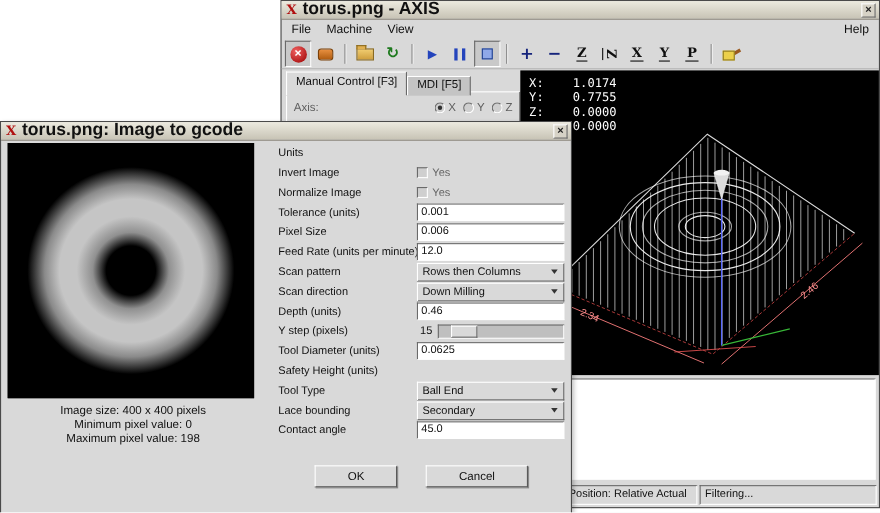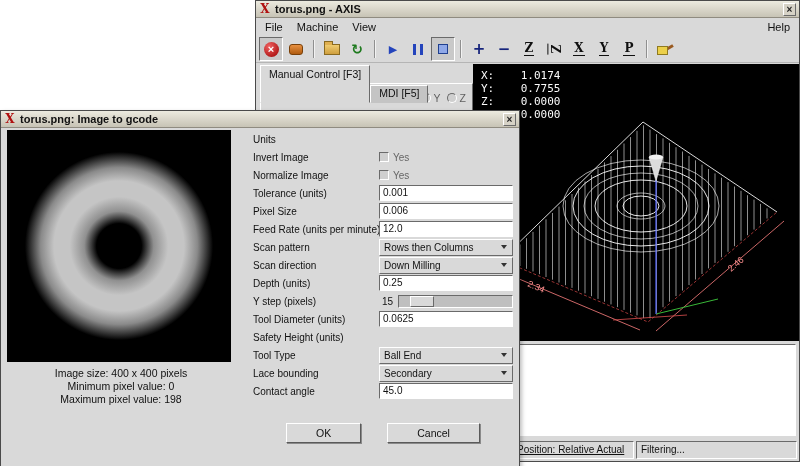--- a/index.html
+++ b/index.html
@@ -6,21 +6,21 @@
   html,body{background:#fff;}
   body{font-family:"Liberation Sans",sans-serif;color:#111;}
   .canvas{position:relative;width:800px;height:466px;background:#fff;overflow:hidden;}
 
   .window{position:absolute;background:#d9d9d9;border:1px solid #4a4a4a;}
   #axis-win{left:255px;top:0;width:545px;height:462px;z-index:1;}
   #dlg-win{left:0;top:110px;width:520px;height:432px;z-index:5;box-shadow:2px 2px 4px rgba(0,0,0,0.25);}
 
   .titlebar{height:17px;display:flex;align-items:center;gap:4px;padding:0 3px;
     background:linear-gradient(#eceadf,#c7c3b5);border-bottom:1px solid #8f8b80;
-    font-size:11px;font-weight:bold;color:#111;}
+    font-size:16px;font-weight:bold;color:#111;}
   .win-icon{width:12px;text-align:center;color:#b01010;font:bold 12px/13px "DejaVu Serif",serif;}
   .win-icon::before{content:"X";}
   .titlebar .title{flex:1;white-space:nowrap;overflow:hidden;}
   .close-btn{width:13px;height:13px;background:#d6d2c6;border:1px solid;border-color:#fff #6a6a6a #6a6a6a #fff;position:relative;}
   .close-btn::before{content:"×";position:absolute;inset:0;font:bold 10px/11px "Liberation Sans",sans-serif;text-align:center;color:#222;}
 
   
   .menubar{height:18px;display:flex;align-items:center;font-size:11px;padding:0 2px;}
   .menu-item{padding:2px 7px;}
   .menu-help{margin-left:auto;}
@@ -48,21 +48,21 @@
   .ico-view-x::before{content:"X";}
   .ico-view-y::before{content:"Y";}
   .ico-view-p::before{content:"P";}
   .ico-view-z-rot{transform:rotate(90deg);}
   .ico-clear-plot{width:16px;height:14px;position:relative;}
   .ico-clear-plot::before{content:"";position:absolute;right:0;top:2px;width:10px;height:3px;background:#9a5a20;transform:rotate(-30deg);transform-origin:right center;}
   .ico-clear-plot::after{content:"";position:absolute;left:0;bottom:1px;width:9px;height:7px;background:#ecd04a;border:1px solid #8f7a20;}
 
   #tabs{position:absolute;left:4px;top:64px;display:flex;font-size:10.5px;z-index:2;}
   .tab{padding:2px 8px 3px;border:1px solid;border-color:#fff #6a6a6a transparent #fff;background:#d9d9d9;}
-  .tab.inactive{background:#c4c4c4;margin-top:20px;padding-top:1px;}
+  .tab.inactive{background:#c4c4c4;margin-top:4px;padding-top:1px;}
   #manual-panel{position:absolute;left:4px;top:82px;width:213px;height:258px;background:#d9d9d9;
     border:1px solid;border-color:#fff #6a6a6a #6a6a6a #fff;font-size:10.5px;}
   #axis-row{display:flex;align-items:center;gap:4px;padding:8px 6px;color:#5f5f5f;justify-content:space-between;}
   .radio-wrap{display:flex;align-items:center;margin-left:6px;}
   .radio{width:10px;height:10px;border-radius:50%;border:1px solid;border-color:#6a6a6a #fff #fff #6a6a6a;background:#cfcfcf;display:inline-block;position:relative;margin-right:3px;}
   .radio.sel::after{content:"";position:absolute;left:2px;top:2px;width:4px;height:4px;border-radius:50%;background:#303030;}
 
   #preview{position:absolute;left:217px;top:63px;width:326px;height:277px;background:#000;}
   #path-svg{position:absolute;inset:0;width:100%;height:100%;}
   #path-svg text{font-family:"Liberation Sans",sans-serif;}
@@ -255,21 +255,21 @@
         <polygon points="176,93 190,93 183,117" fill="#dcdcdc" stroke="#ffffff" stroke-width="0.5"></polygon>
         <ellipse cx="183" cy="93" rx="7" ry="2.6" fill="#f2f2f2"></ellipse>
       </svg>
       <div id="dro"><div class="dro-line">X:    1.0174</div><div class="dro-line">Y:    0.7755</div><div class="dro-line">Z:    0.0000</div><div class="dro-line">      0.0000</div></div>
     </div>
 
     <div id="listing"></div>
     <div id="statusbar">
         <span class="status-cell" style="width: 86px;">ESTOP</span>
         <span class="status-cell" style="width: 164px;">No tool</span>
-        <span class="status-cell" style="width: 122px; text-decoration: underline;">Position: Relative Actual</span>
+        <span class="status-cell" style="width: 122px;">Position: Relative Actual</span>
         <span class="status-cell" style="flex: 1 1 0%;">Filtering...</span>
       </div>
   </div>
 
   <div class="window" id="dlg-win">
     <div class="titlebar">
       <span class="win-icon"></span>
       <span class="title">torus.png: Image to gcode</span>
       <span class="close-btn"></span>
     </div>
@@ -319,21 +319,21 @@
           </div>
           <div class="frow">
             <span class="flabel">Scan direction</span>
             <span class="combo">
               <span class="combo-text">Down Milling</span>
               <span class="combo-arrow"></span>
             </span>
           </div>
           <div class="frow">
             <span class="flabel">Depth (units)</span>
-            <span class="entry">0.25</span>
+            <span class="entry">0.46</span>
           </div>
           <div class="frow">
             <span class="flabel">Y step (pixels)</span>
             <span class="sliderrow">
               <span class="slider-val">15</span>
               <span class="trough">
                 <span class="thumb"></span>
               </span>
             </span>
           </div>

